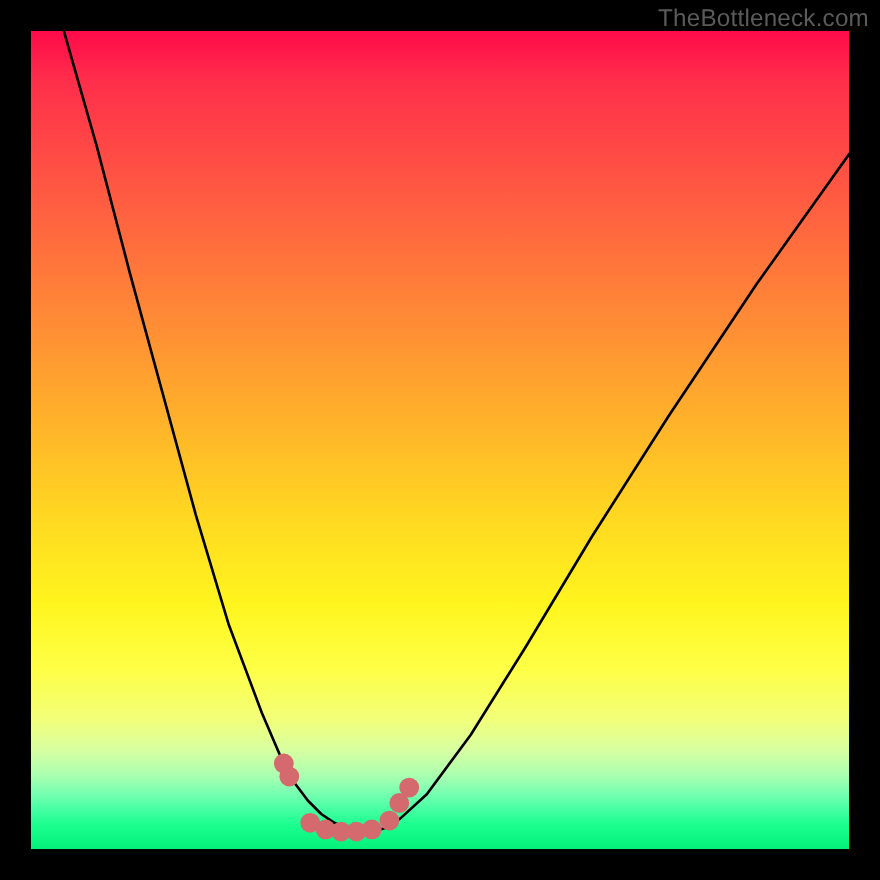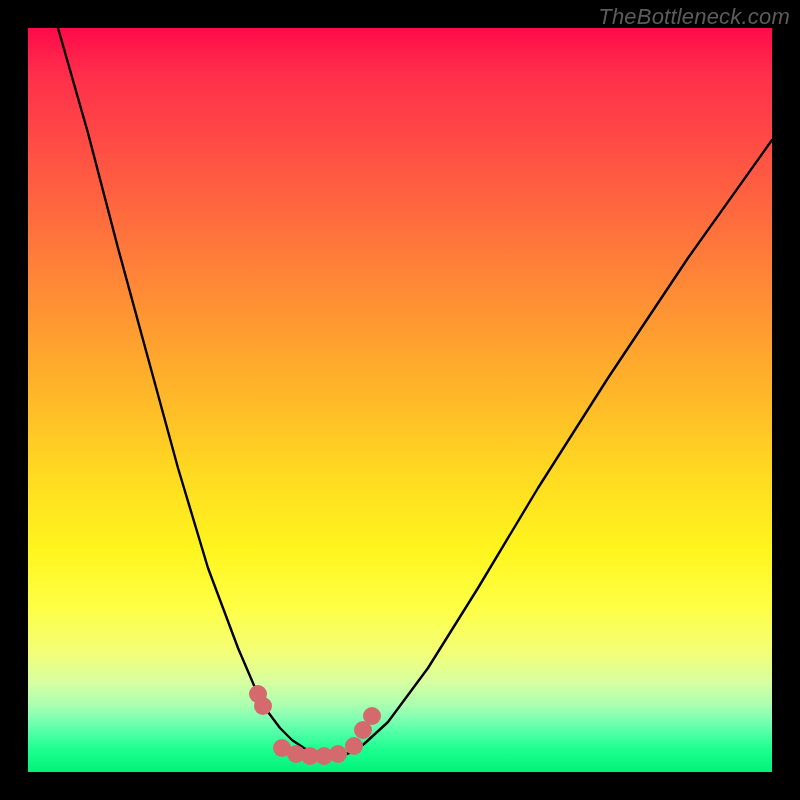--- a/index.html
+++ b/index.html
@@ -9,21 +9,20 @@
     height: 800px;
     background: #000;
     font-family: Arial, Helvetica, sans-serif;
     overflow: hidden;
   }
   .frame {
     position: relative;
     width: 800px;
     height: 800px;
     background: #000;
-    font-style: italic;
   }
   .watermark {
     position: absolute;
     top: 4px;
     right: 10px;
     color: #5b5b5b;
     font-size: 22px;
     font-weight: 400;
     letter-spacing: 0.2px;
     z-index: 20;

